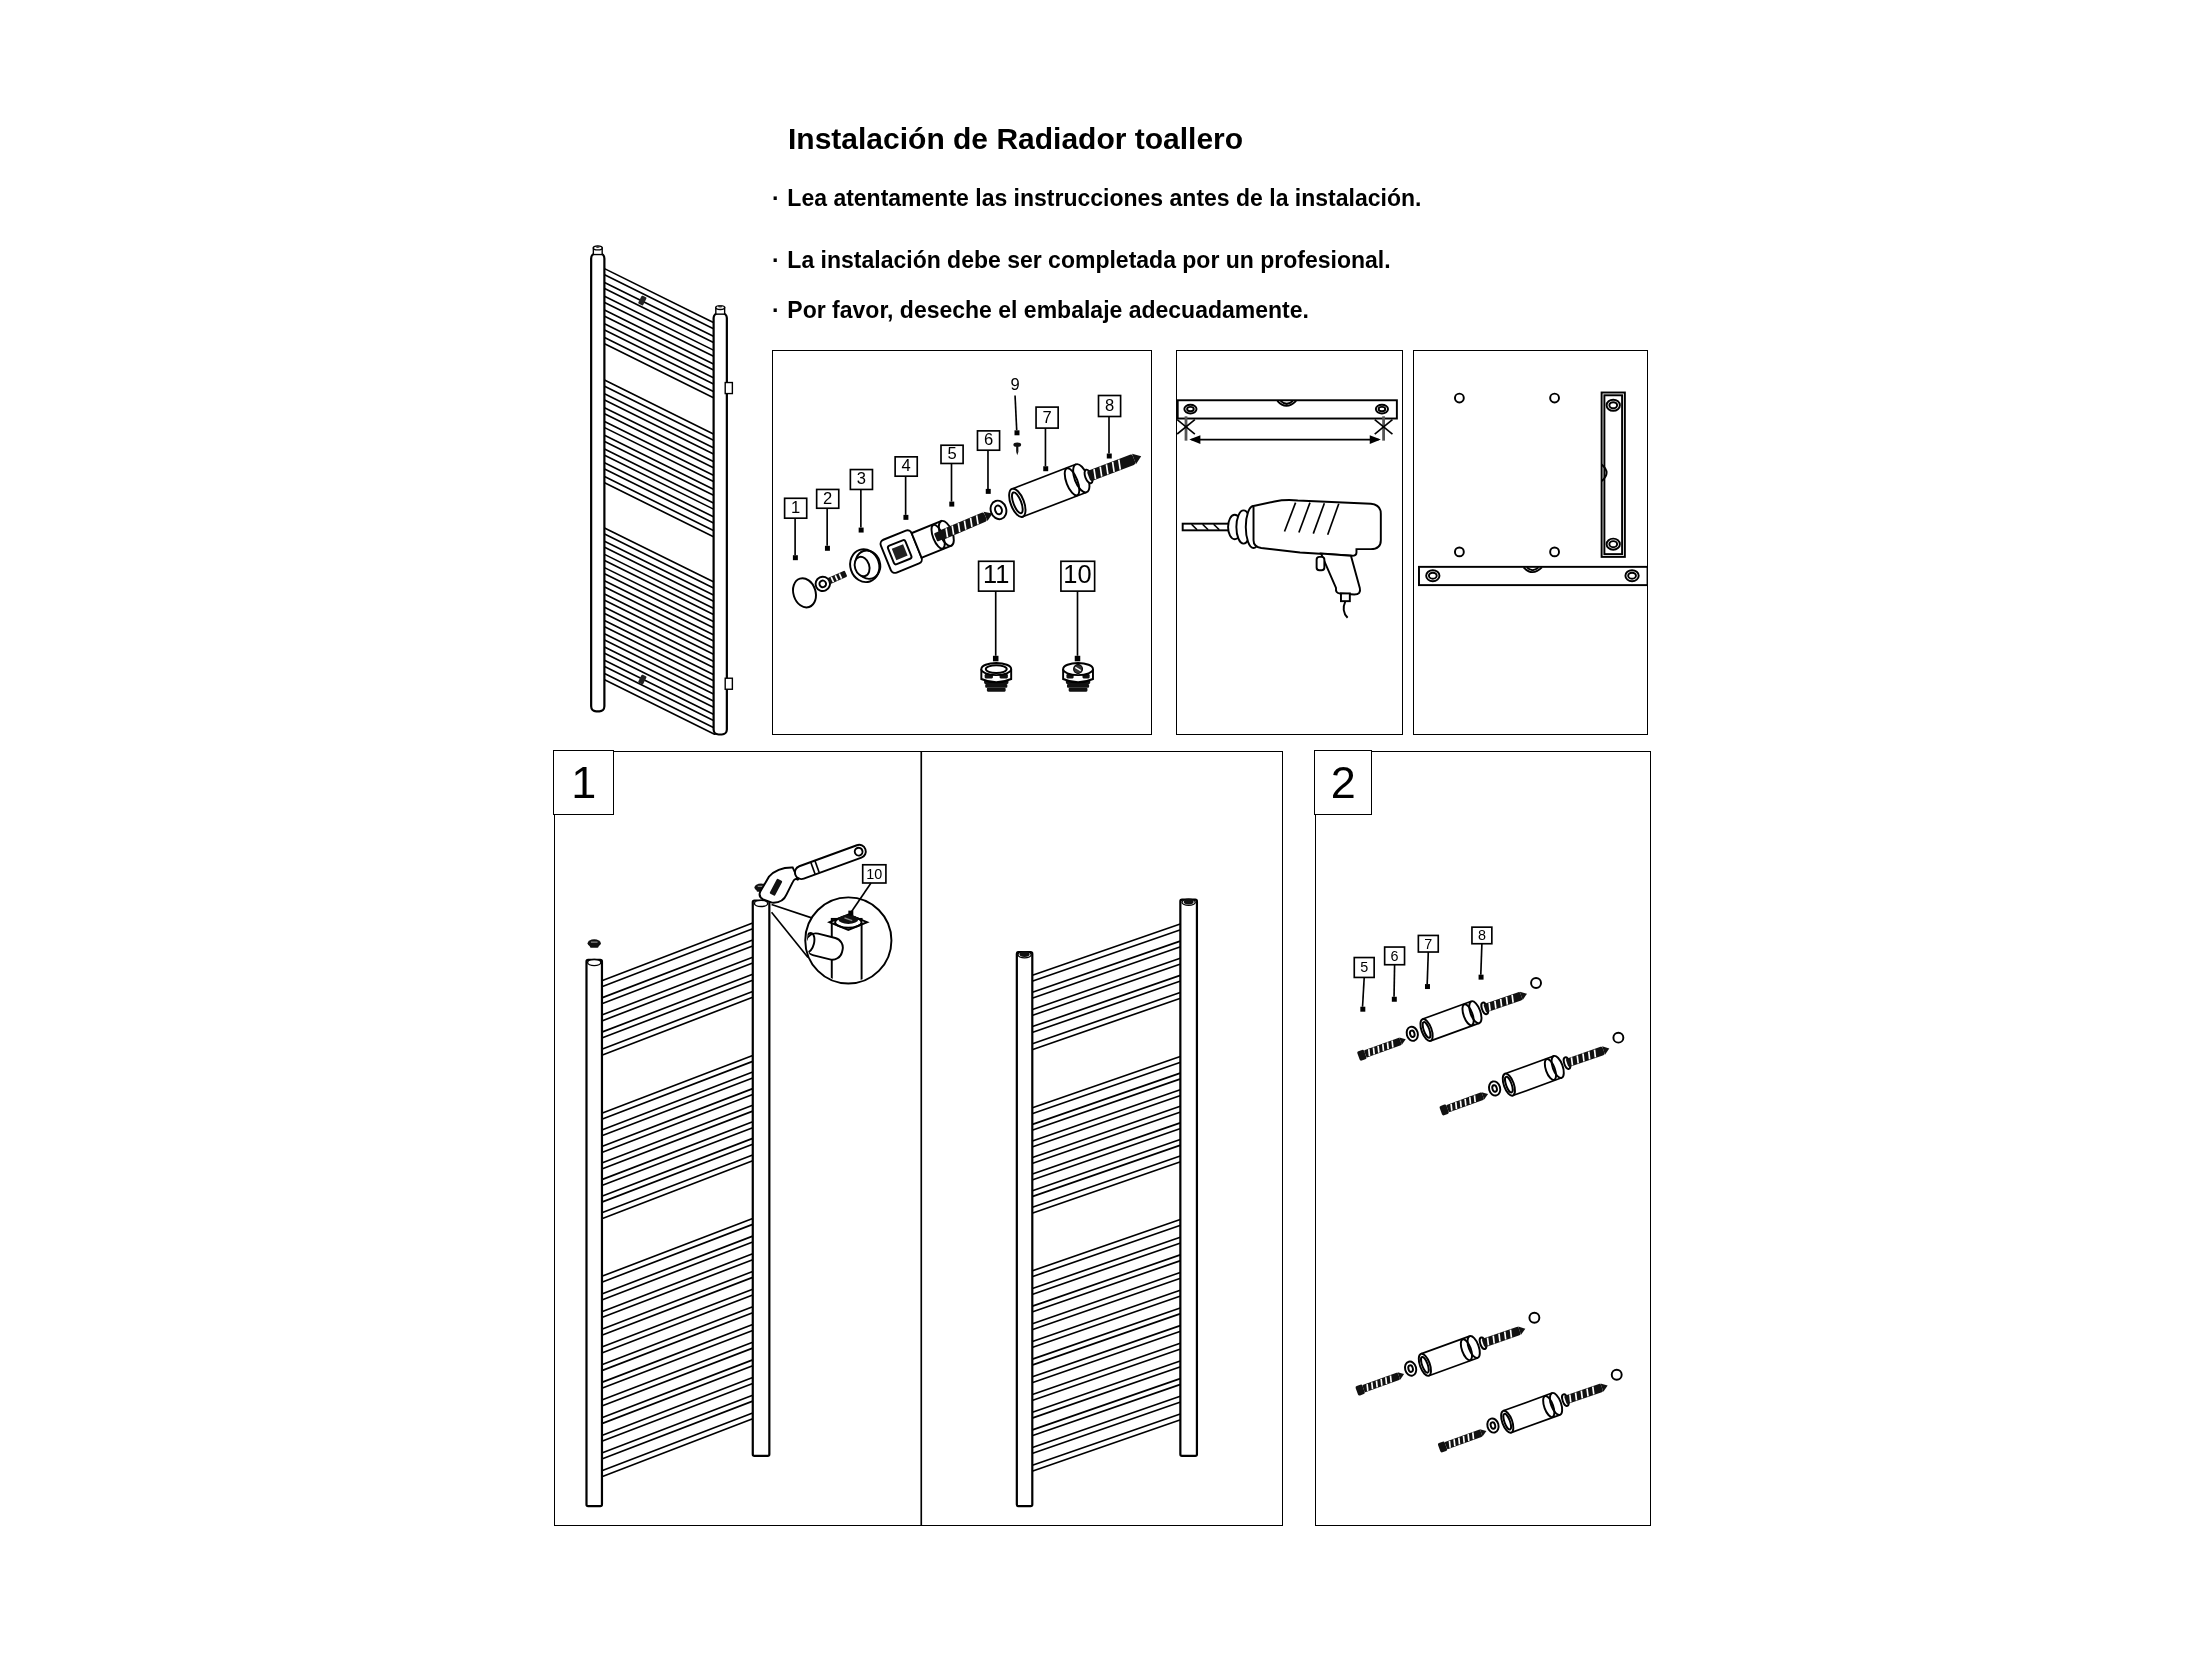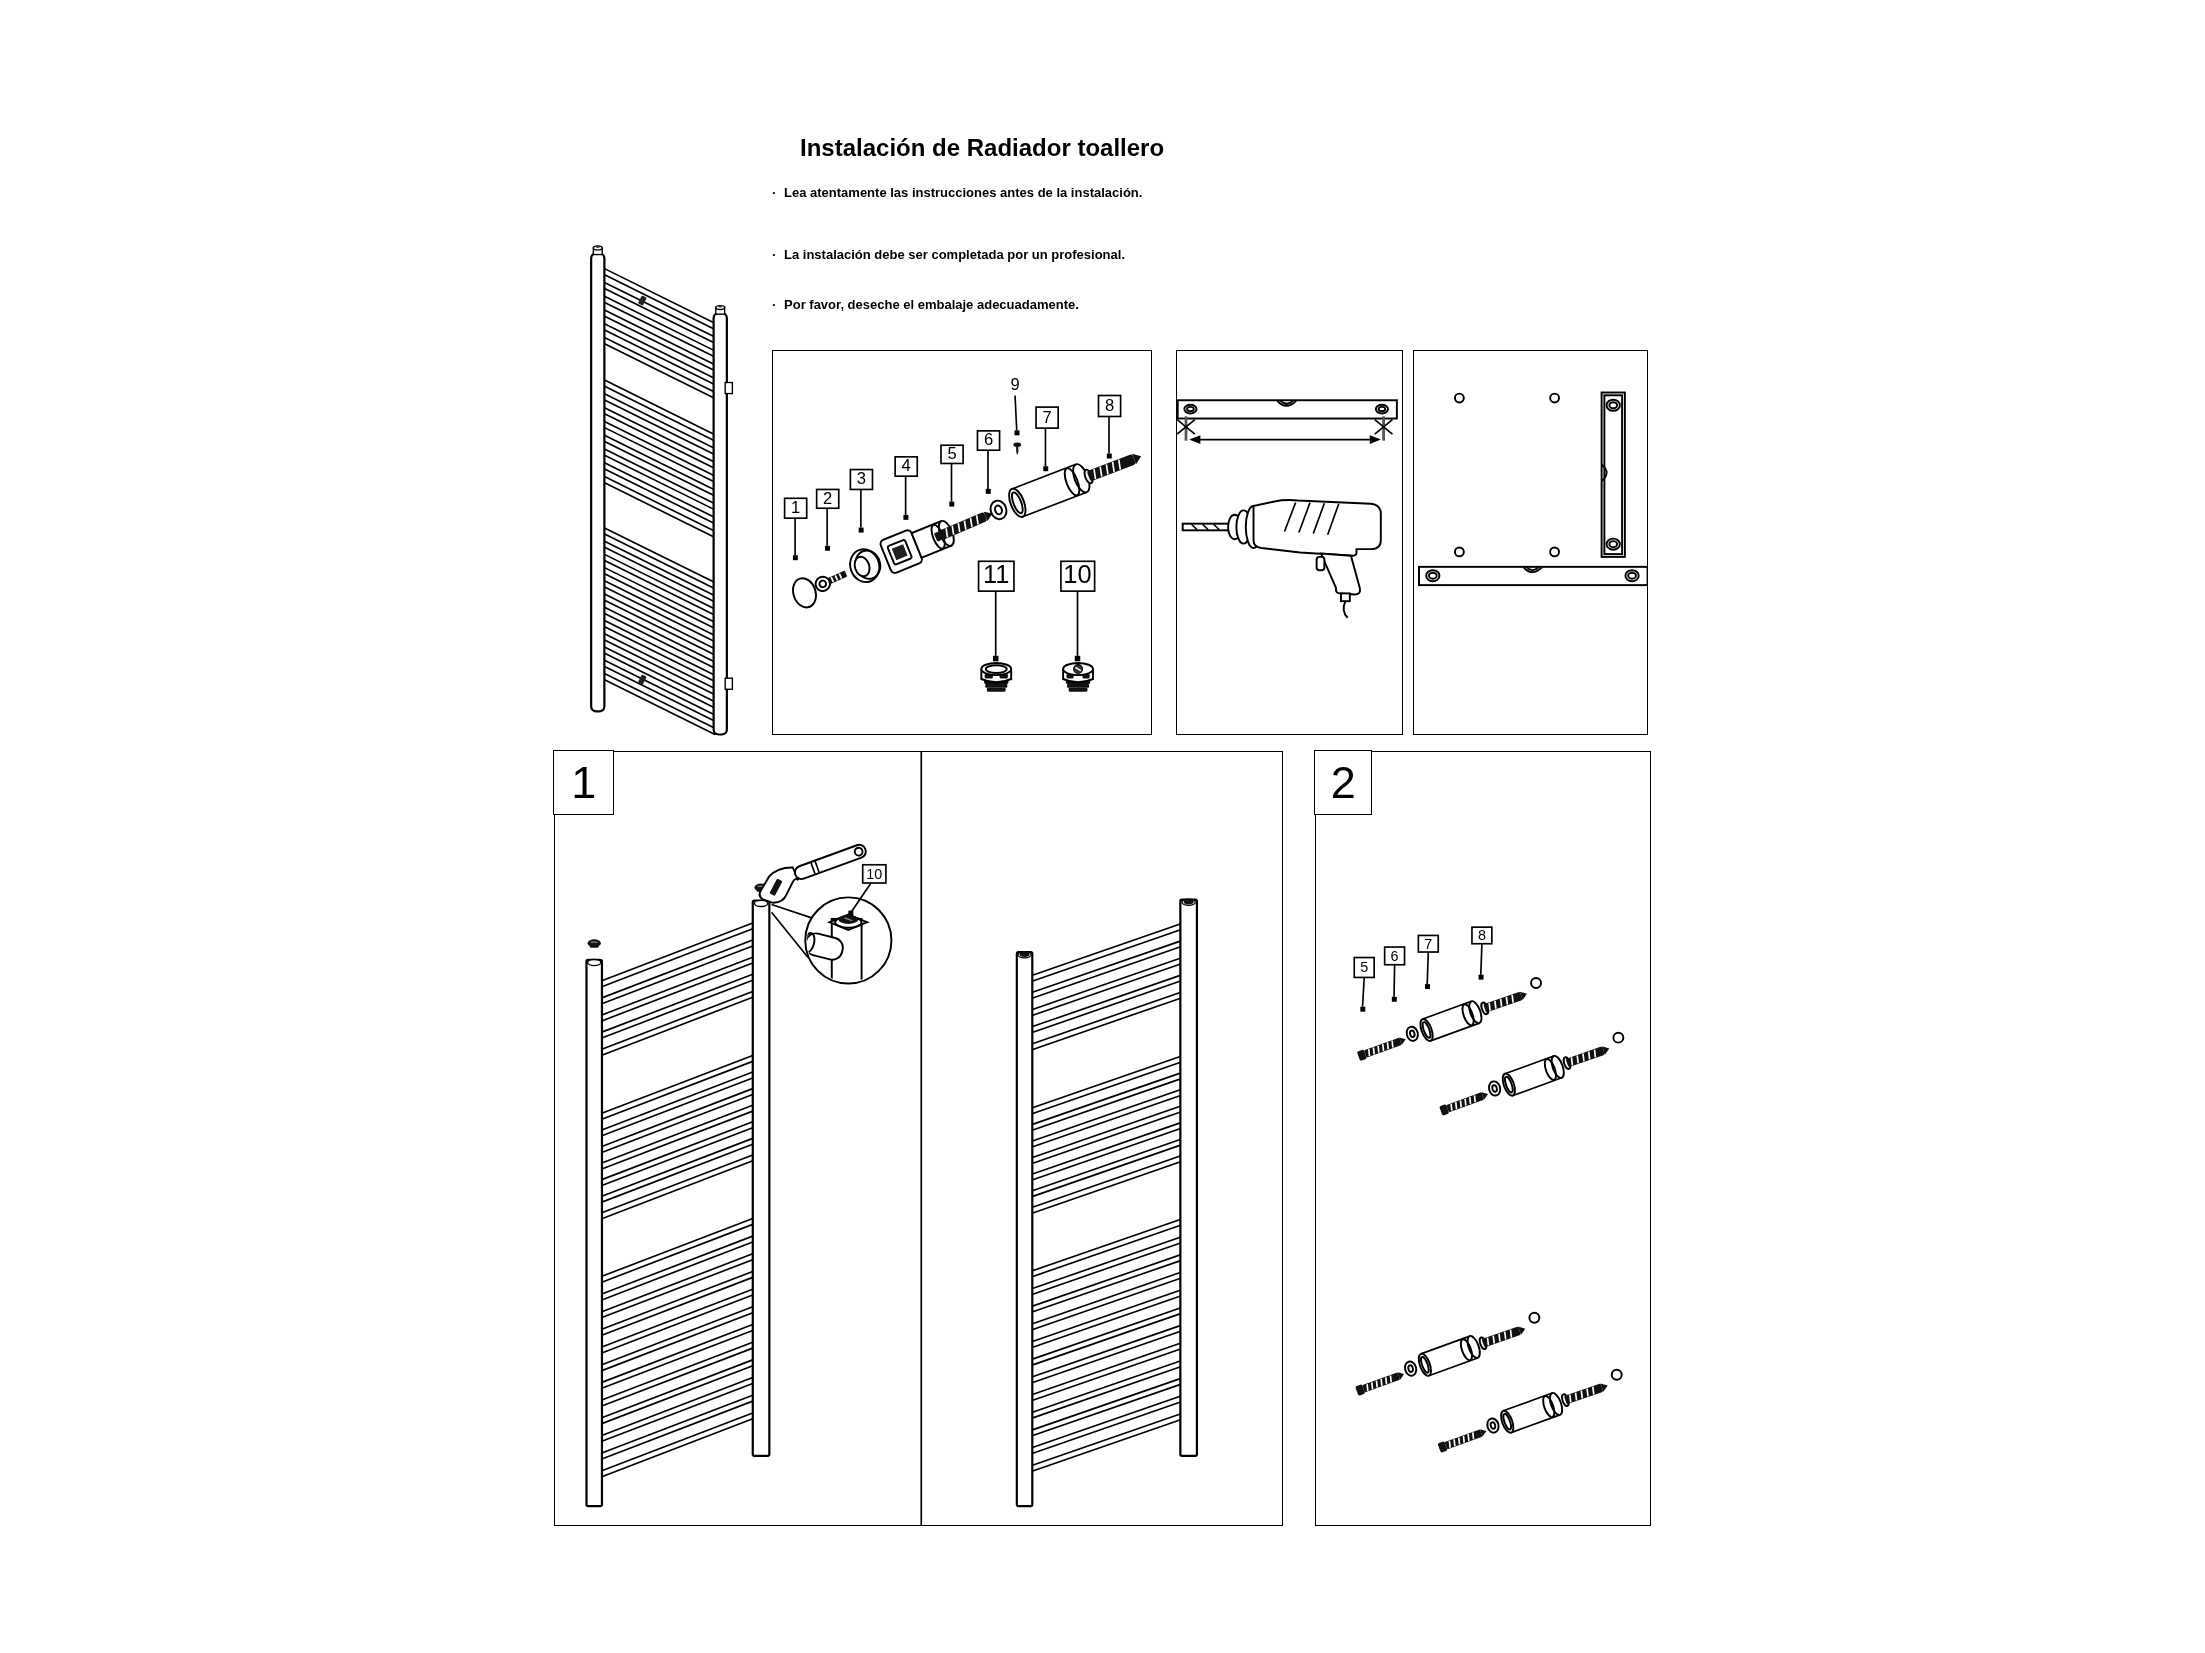--- a/index.html
+++ b/index.html
@@ -1,23 +1,23 @@
 <!DOCTYPE html>
 <html style="font-size:8.8px"><head>
 <meta charset="utf-8">
 <style>
   html,body { margin:0; padding:0; background:#fff; }
   body { width:2205px; height:1654px; position:relative;
          font-family:"Liberation Sans", sans-serif; color:#000; }
   .page { position:absolute; inset:0; background:#fff; }
 
-  .title { position:absolute; left:788px; top:122px; margin:12px;
-           font-size:24px; font-weight:700; white-space:nowrap; }
-
-  .bullet { position:absolute; left:772px; font-size:13px; font-weight:700;
+  .title { position:absolute; left:788px; top:122px; margin:0;
+           font-size:30px; font-weight:700; white-space:nowrap; }
+
+  .bullet { position:absolute; left:772px; font-size:23px; font-weight:700;
             white-space:nowrap; }
   .bullet .dot { display:inline-block; margin-right:7.7px; }
   #bullet-0 { top:185px; } #bullet-1 { top:247px; } #bullet-2 { top:297px; }
 
   .box { position:absolute; border:1.7px solid #000; background:#fff;
          box-sizing:border-box; }
   #box-parts { left:772px; top:350px; width:380px; height:385px; }
   #box-marking { left:1176px; top:350px; width:227px; height:385px; }
   #box-wall { left:1413px; top:350px; width:235px; height:385px; }
   #panel-1 { left:554px; top:751px; width:729px; height:775px; }

